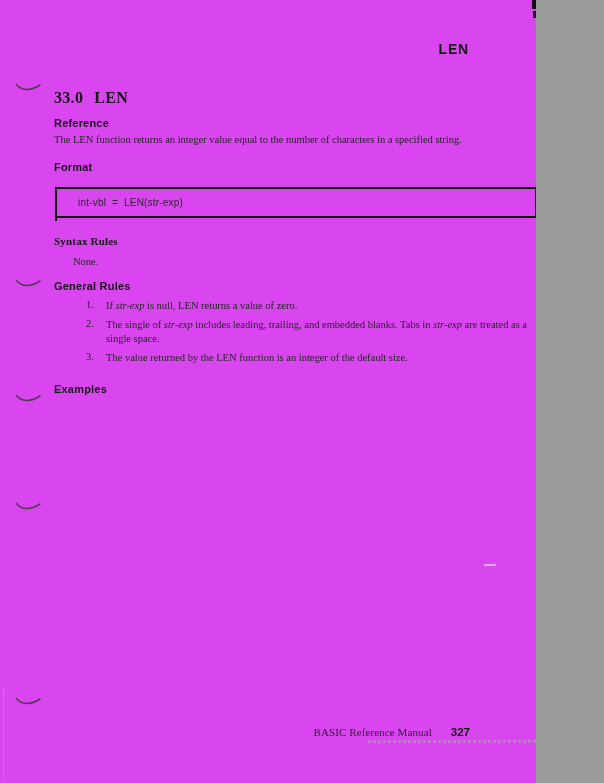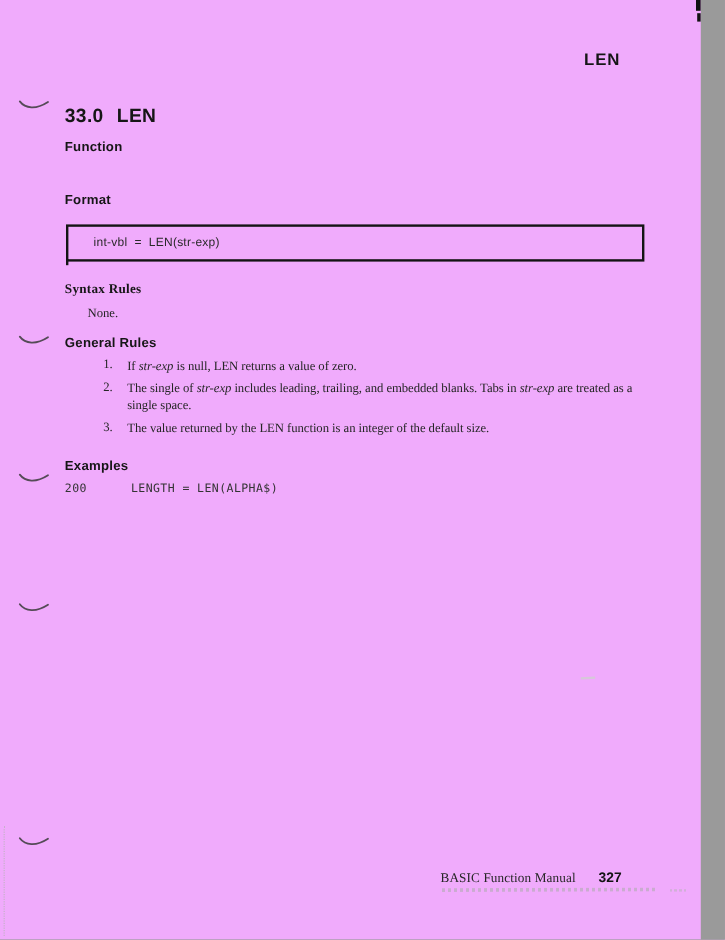--- a/index.html
+++ b/index.html
@@ -1,20 +1,20 @@
 <!DOCTYPE html>
 <html><head>
 <meta charset="utf-8">
 <style>
   html, body { margin: 0; padding: 0; background: #9a9a9a; }
   .page {
     position: relative;
-    width: 584px;
+    width: 536px;
     height: 783px;
-    background: #f0abfc;
+    background: #d946ef;
     overflow: hidden;
     font-family: "Liberation Serif", serif;
     color: #242424;
   }
 
   
   .corner-tick-1 {
     position: absolute; right: 0; top: 0;
     width: 4px; height: 9px; background: #111;
   }
@@ -59,21 +59,21 @@
   .running-header {
     position: absolute; top: 41px; right: 67px;
     font-family: "Liberation Sans", sans-serif;
     font-weight: bold; font-size: 14px; letter-spacing: 0.8px;
     color: #161616;
   }
 
   
   .section-heading {
     position: absolute; top: 89px; left: 54px;
-    font-family: Liberation Sans, sans-serif;
+    font-family: Liberation Serif, serif;
     font-weight: bold; font-size: 16px; color: #161616;
     display: flex; gap: 11px; letter-spacing: 0.3px;
   }
   .sub-heading {
     position: absolute; left: 54px;
     font-family: "Liberation Sans", sans-serif;
     font-weight: bold; font-size: 11px; color: #161616;
     letter-spacing: 0.2px;
   }
   .h-function { top: 117px; }
@@ -178,21 +178,22 @@
       </svg>
   </div>
 
   <div class="running-header">LEN</div>
 
   <div class="section-heading">
     <span>33.0</span>
     <span>LEN</span>
   </div>
 
-  <div class="sub-heading h-function">Function</div>
+  <div class="sub-heading h-function">Reference</div>
+  <div class="body-text function-body">The LEN function returns an integer value equal to the number of characters in a specified string.</div>
 
   <div class="sub-heading h-format">Format</div>
   <div class="format-box">
     <span class="format-syntax">int-vbl  =  LEN(str-exp)</span>
   </div>
 
   <div class="sub-heading h-syntax">Syntax Rules</div>
   <div class="body-text syntax-none">None.</div>
 
   <div class="sub-heading h-general">General Rules</div>
@@ -204,20 +205,19 @@
   <div class="rule-item rule-2">
     <span class="rule-number">2.</span>
     <div class="body-text rule-text"><span>The single of </span><em>str-exp</em><span> includes leading, trailing, and embedded blanks. Tabs in </span><em>str-exp</em><span> are treated as a single space.</span></div>
   </div>
   <div class="rule-item rule-3">
     <span class="rule-number">3.</span>
     <div class="body-text rule-text"><span>The value returned by the LEN function is an integer of the default size.</span></div>
   </div>
 
   <div class="sub-heading h-examples">Examples</div>
-  <div class="example-code">200      LENGTH = LEN(ALPHA$)</div>
 
   <div class="footer">
-    <span class="footer-title">BASIC Function Manual</span>
+    <span class="footer-title">BASIC Reference Manual</span>
     <span class="footer-page">327</span>
   </div>
 
 </div>
 
 </body></html>

